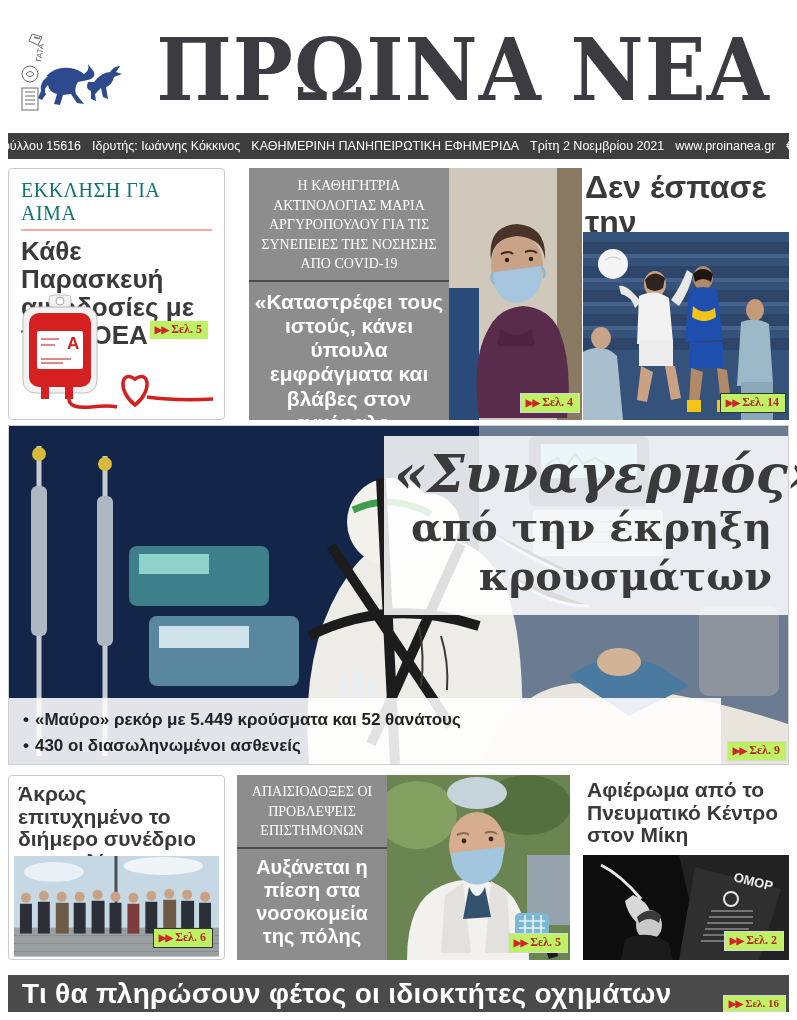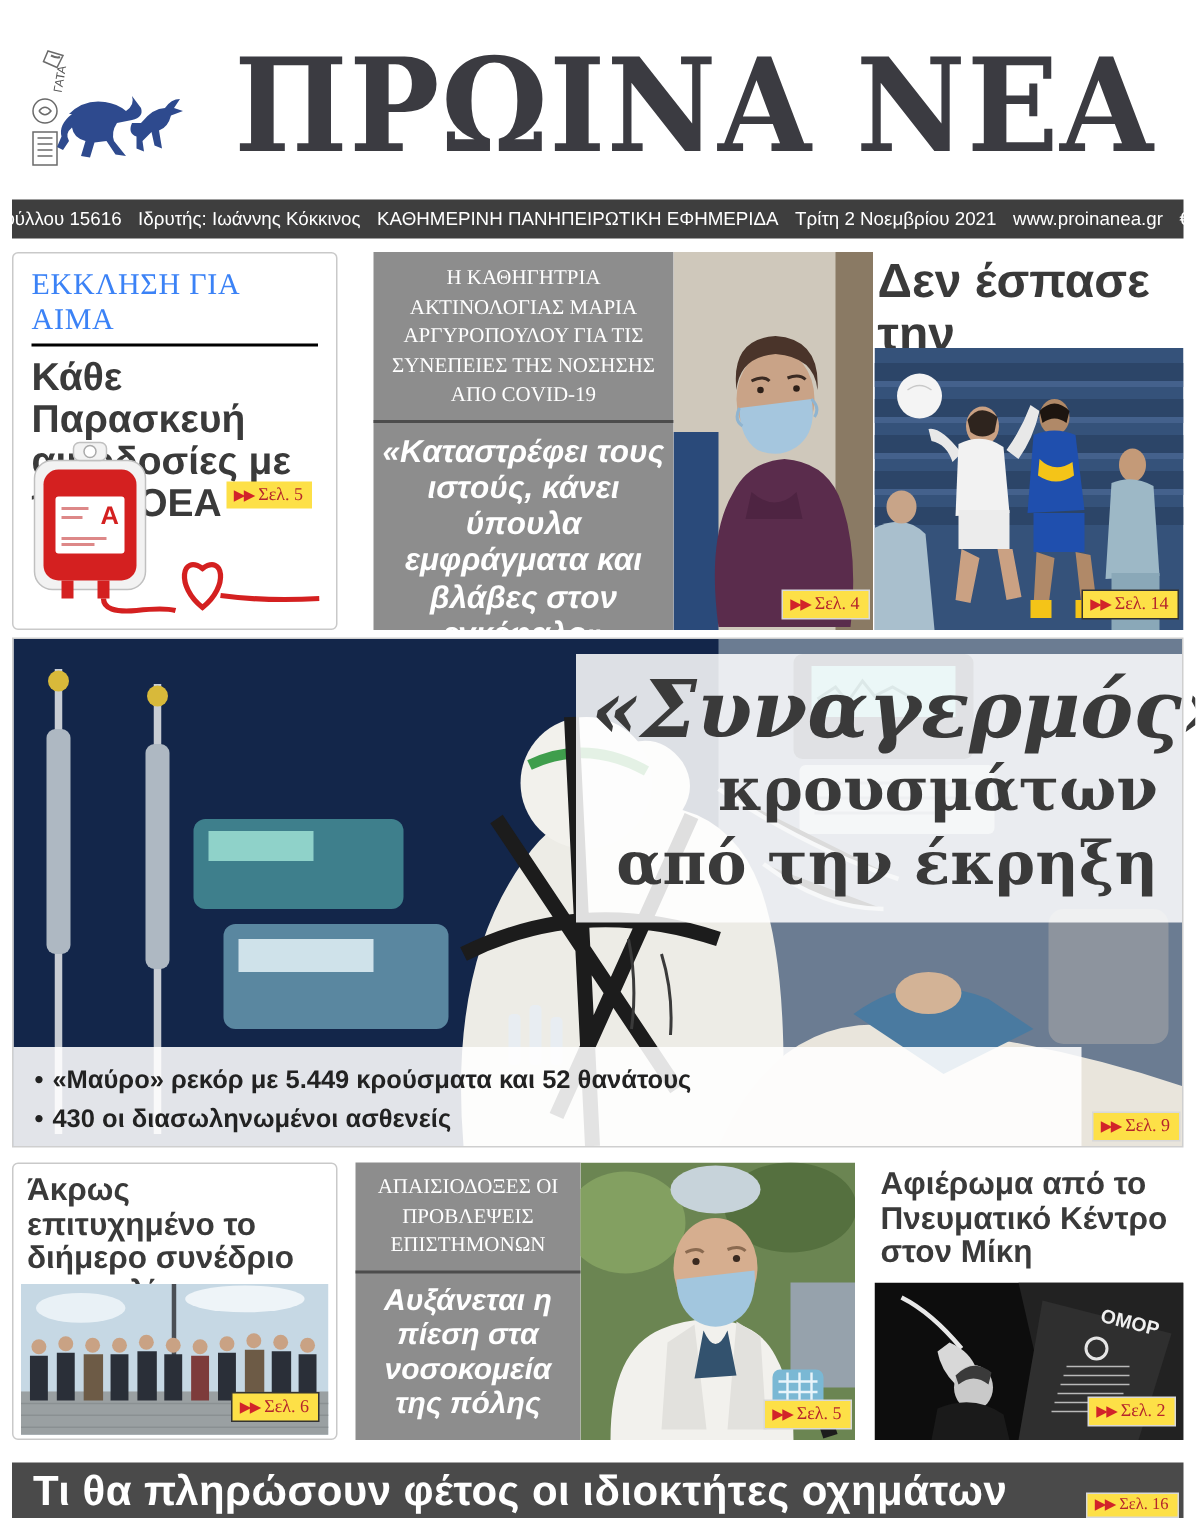--- a/index.html
+++ b/index.html
@@ -21,46 +21,46 @@
     background:#3e3e3e; color:#fff; font-size:12.5px;
     display:flex; align-items:center; justify-content:center; gap:11px;
     white-space:nowrap;
   }
 
   
   .art { position:absolute; background:#fff; }
   .boxed { border:1px solid #c9c9c9; border-radius:4px; }
   .headline { font-weight:bold; color:#3a3a3a; line-height:1.08; }
   .badge {
-    position:absolute; background:#fde047; padding:1px 6px 2px 5px;
-    font-family:"Liberation Serif", serif; font-weight:normal; font-size:12px;
+    position:absolute; background:#bef264; padding:1px 6px 2px 5px;
+    font-family:"Liberation Serif", serif; font-weight:bold; font-size:12px;
     color:#b5252c; white-space:nowrap; box-shadow:0 0 0 1px #d8d8d8;
   }
   .badge .arrows { color:#d2232a; font-size:10px; margin-right:3px; letter-spacing:-1px; }
 
   
   .art-blood { left:8px; top:168px; width:217px; height:252px; padding:10px 12px; }
   .art-blood .kicker {
-    font-family:"Liberation Serif", serif; font-size:20px; color:#3b82f6;
-    letter-spacing:.5px; padding-bottom:4px; border-bottom:2px solid #000000; margin-bottom:6px;
+    font-family:"Liberation Serif", serif; font-size:20px; color:#0f766e;
+    letter-spacing:.5px; padding-bottom:4px; border-bottom:2px solid #fca5a5; margin-bottom:6px;
   }
   .art-blood .headline { font-size:26px; }
   .art-blood .badge { right:16px; top:152px; box-shadow:none; }
   .blood-img { position:absolute; left:8px; bottom:4px; }
 
   
   .art-prof { left:237px; top:168px; width:333px; height:252px;margin-left:12px; }
   .gray-box { position:absolute; left:0; top:0; bottom:0; background:#8d8d8d; }
   .art-prof .gray-box { width:200px; padding-top:8px; }
   .gray-kicker {
     font-family:"Liberation Serif", serif; color:#fff; text-align:center; line-height:1.4;
   }
   .art-prof .gray-kicker { font-size:14px; padding:0 6px; }
   .gray-divider { border-top:2px solid #4c4c4c; margin-top:6px; }
-  .gray-headline { color:#fff; font-weight:bold; text-align:center; line-height:1.15;font-style:italic; }
+  .gray-headline { color:#fff; font-weight:bold; text-align:center; line-height:1.15; }
   .art-prof .gray-headline { font-size:21px; padding:8px 4px; }
   .art-prof .photo { position:absolute; left:200px; top:0; width:133px; height:252px; }
   .art-prof .badge { right:3px; bottom:8px; }
 
   
   .art-pas { left:583px; top:168px; width:206px; height:252px; }
   .art-pas .headline { font-size:32px; padding:2px 2px 0 2px; }
   .art-pas .photo { position:absolute; left:0; top:64px; width:206px; height:188px; }
   .art-pas .badge { right:4px; bottom:8px; box-shadow:0 0 0 1px #333; }
 
@@ -267,22 +267,22 @@
           <path d="M500 150 q40 30 80 30 M470 100 q60 40 120 60"></path>
         </g>
       <g fill="#e8edf2">
           <rect x="330" y="250" width="8" height="34" rx="3"></rect>
           <rect x="344" y="244" width="8" height="40" rx="3"></rect>
           <rect x="358" y="252" width="8" height="32" rx="3"></rect>
         </g>
     </svg>
     <div class="main-overlay">
       <div class="main-h1">«Συναγερμός»</div>
+      <div class="main-h2">από την έκρηξη</div>
       <div class="main-h2">κρουσμάτων</div>
-      <div class="main-h2">από την έκρηξη</div>
     </div>
     <div class="main-strip">
       <div class="bullet-line"><span class="dot">•</span><span>«Μαύρο» ρεκόρ με 5.449 κρούσματα και 52 θανάτους</span></div>
       <div class="bullet-line"><span class="dot">•</span><span>430 οι διασωληνωμένοι ασθενείς</span></div>
     </div>
     <span class="badge"><span class="arrows">▶▶</span><span>Σελ. 9</span></span>
   </div>
 
   <div class="art art-conf boxed">
     <div class="headline">Άκρως επιτυχημένο το διήμερο συνέδριο για τις λίμνες</div>

